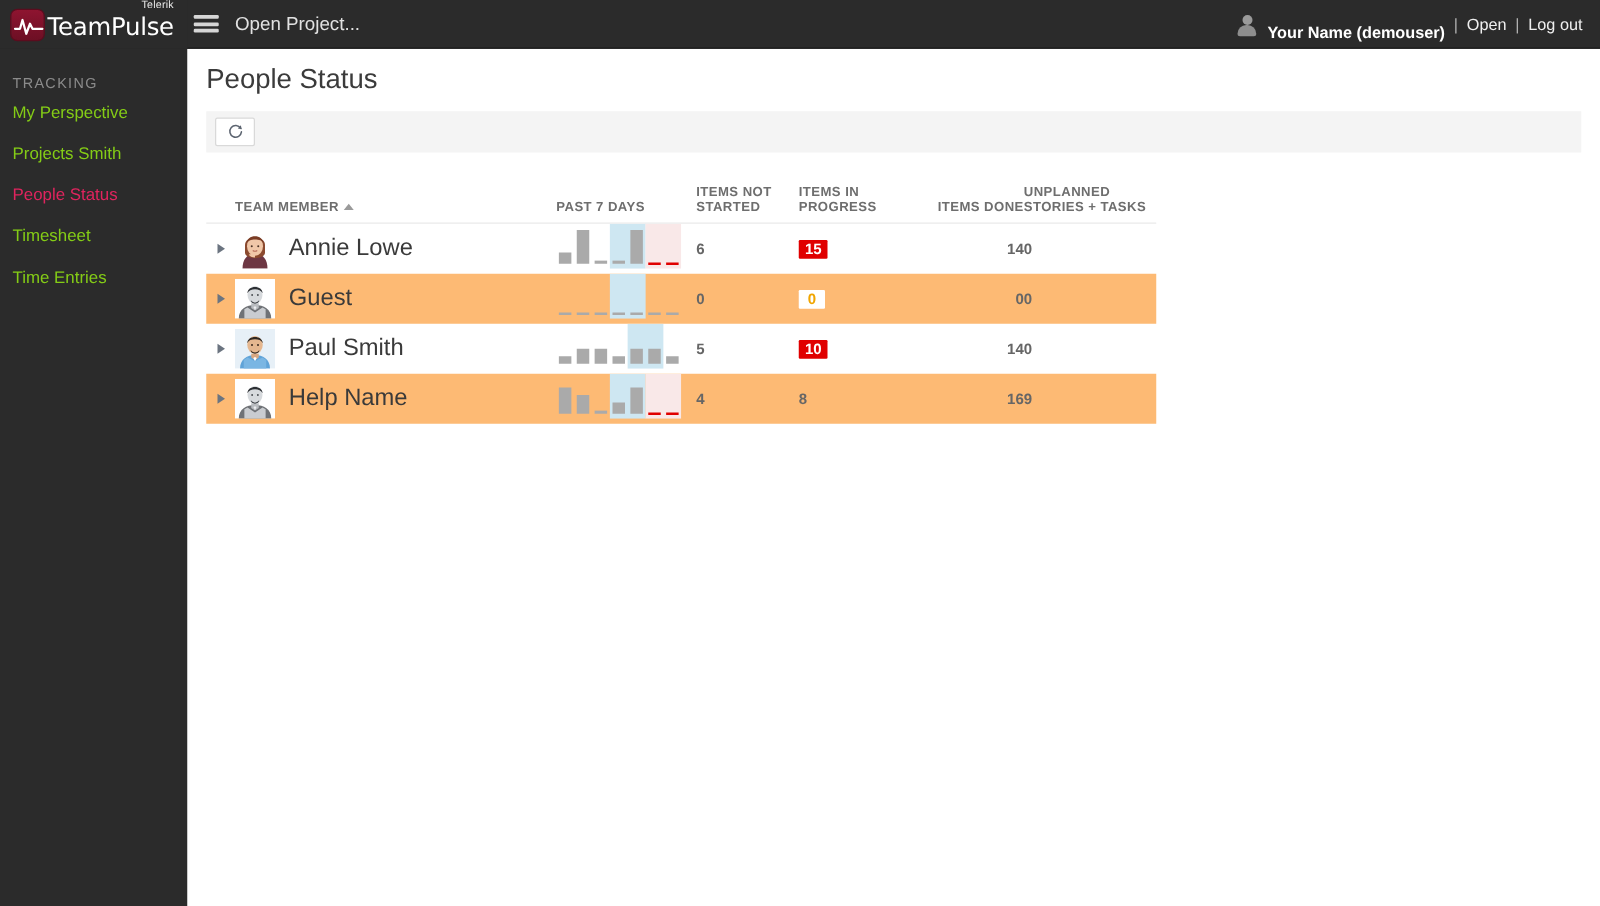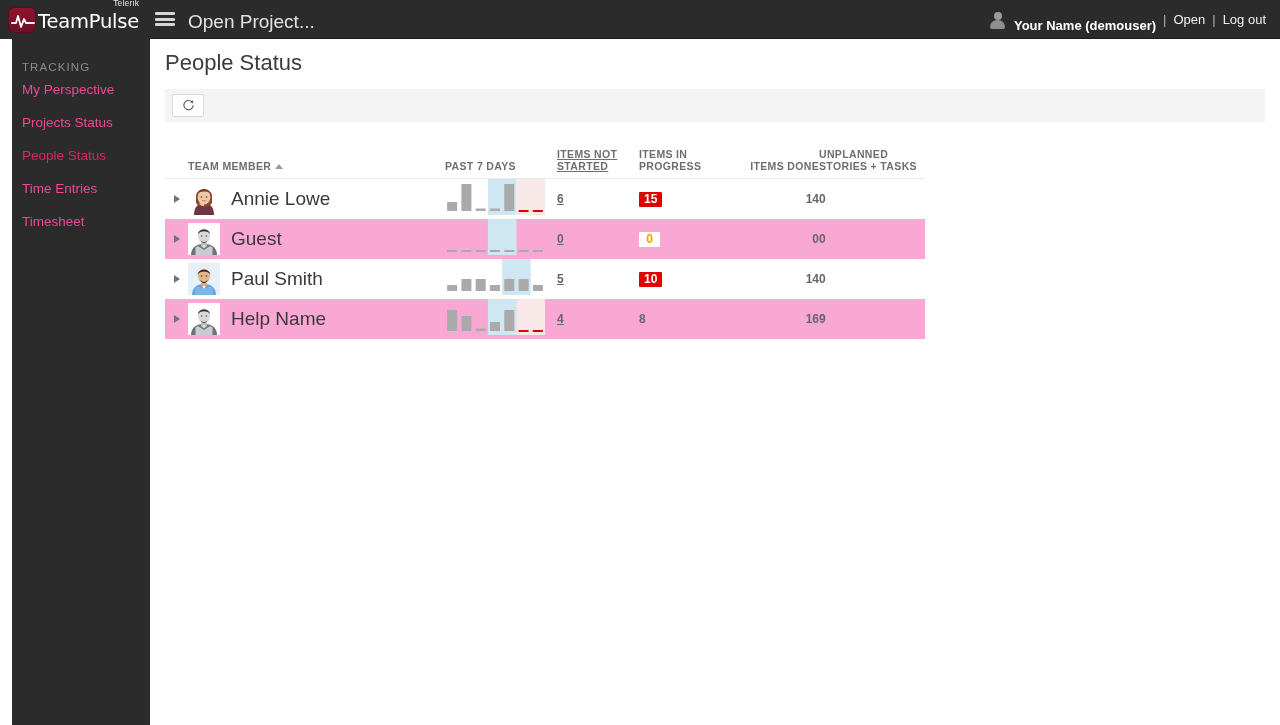--- a/index.html
+++ b/index.html
@@ -52,21 +52,21 @@
   #hamburger {
     position: absolute; left: 155px; top: 10px;
     width: 20px; height: 18px; cursor: pointer;
     display: flex; flex-direction: column; justify-content: space-between;
     padding: 2px 0;
   }
   #hamburger span { display: block; height: 3px; background: #d6d6d6; border-radius: 1px; }
 
   #open-project {
     position: absolute; left: 188px; top: 11px;
-    color: #e2e2e2; font-size: 19px; cursor: pointer;
+    color: #e2e2e2; font-size: 15px; cursor: pointer;
     font-family: "Liberation Sans", sans-serif;
   }
 
   #user-zone {
     position: absolute; right: 14px; top: 0; height: 39px;
     display: flex; align-items: center; gap: 7px;
     font-size: 13px; color: #e6e6e6;
   }
   #user-zone .uname { font-weight: bold; color: #ffffff; margin-top: 11px; }
   #user-zone .sep { color: #b0b0b0; }
@@ -78,29 +78,29 @@
     position: absolute; left: 5px; top: 2px; width: 8px; height: 8px;
     border-radius: 50%; background: #9a9a9a;
   }
   .user-avatar-ico .body {
     position: absolute; left: 1.5px; top: 10px; width: 15px; height: 9px;
     border-radius: 7px 7px 2px 2px; background: #8e8e8e;
   }
 
   
   #sidebar {
-    position: absolute; left: 12px; top: 39px; width: 150px; height: 686px;
+    position: absolute; left: 0; top: 39px; width: 150px; height: 686px;
     background: #2b2b2b;
   }
   .side-section {
     color: #8b8b8b; font-size: 11.5px; letter-spacing: 1.1px;
     padding: 22px 0 0 10px; text-transform: uppercase;
   }
   .side-item {
-    color: #ec4899; font-size: 13.5px;
+    color: #84cc16; font-size: 13.5px;
     padding: 9px 0 9px 10px; cursor: pointer;
     font-family: "Liberation Sans", sans-serif;
   }
   .side-item.active { color: #e0245e; }
 
   
   #content {
     position: absolute; left: 150px; top: 39px;
     width: 1130px; height: 686px; background: #ffffff;
   }
@@ -133,36 +133,36 @@
     display: flex; align-items: flex-end; height: 52px;
     border-bottom: 1px solid #eaeaea;
   }
   .gh {
     font-size: 10.5px; color: #6e6e6e; font-weight: bold;
     letter-spacing: 0.35px; text-transform: uppercase;
     line-height: 12px; padding-bottom: 6px;
   }
   .col-member { width: 280px; padding-left: 23px; }
   .col-spark  { width: 112px; }
-  .col-ns     { width: 82px; text-decoration: underline; }
+  .col-ns     { width: 82px; }
   .col-ip     { width: 90px; }
   .col-done   { width: 90px; text-align: right; }
   .col-unp    { width: 106px; }
 
   .sort-caret {
     display: inline-block; width: 0; height: 0; margin-left: 4px;
     border-left: 4px solid transparent; border-right: 4px solid transparent;
     border-bottom: 5px solid #9a9a9a; vertical-align: 1px;
   }
 
   .grid-row {
     display: flex; align-items: center; height: 40px;
     position: relative;
   }
-  .grid-row.alt { background: #f9a8d4; }
+  .grid-row.alt { background: #fdba74; }
 
   .cell { font-size: 12px; color: #666666; font-weight: bold; }
   .cell.col-member { display: flex; align-items: center; padding-left: 0; }
 
   .expander {
     width: 23px; display: flex; align-items: center; justify-content: center;
     cursor: pointer; flex: 0 0 23px;
   }
   .expander i {
     display: block; width: 0; height: 0;
@@ -232,24 +232,24 @@
       <a>Open</a>
       <span class="sep">|</span>
       <a>Log out</a>
     </div>
   </div>
 
   <div id="sidebar">
     <div class="side-section">TRACKING</div>
     <div id="sidebar-items">
         <div class="side-item"><span>My Perspective</span></div>
-        <div class="side-item"><span>Projects Status</span></div>
+        <div class="side-item"><span>Projects Smith</span></div>
         <div class="side-item active"><span>People Status</span></div>
+        <div class="side-item"><span>Timesheet</span></div>
         <div class="side-item"><span>Time Entries</span></div>
-        <div class="side-item"><span>Timesheet</span></div>
       </div>
   </div>
 
   <div id="content">
 
     <div id="page-title">People Status</div>
 
     <div id="toolbar">
       <div id="refresh-button">
         <span>

